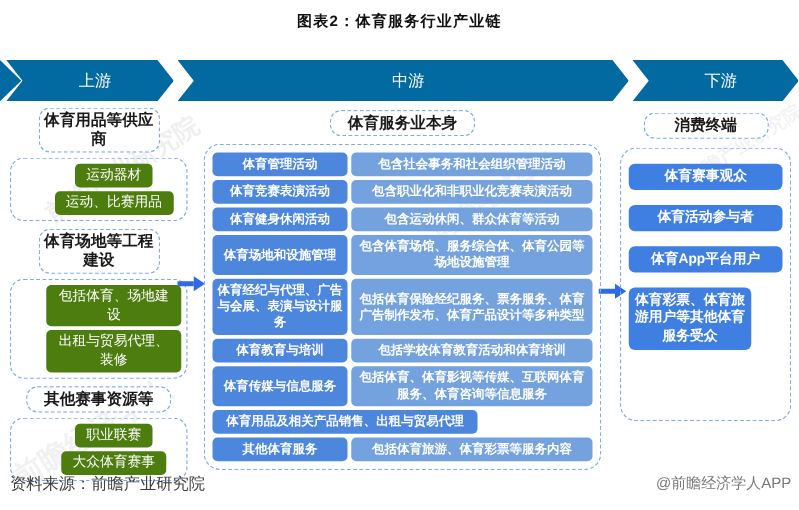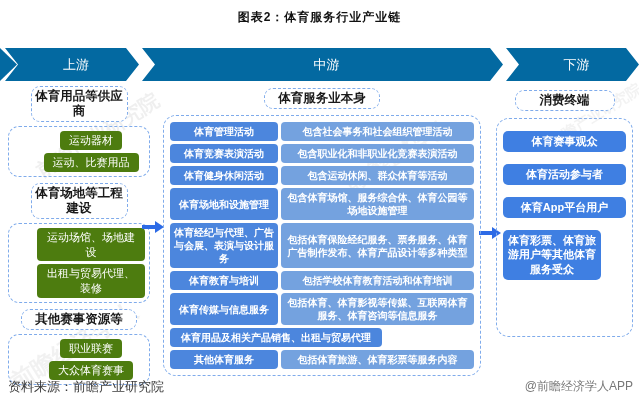--- a/index.html
+++ b/index.html
@@ -120,21 +120,21 @@
   <div class="wm wm4">前瞻产业研究院</div>
 
   <div class="col col-left">
     <div class="hbox hw">体育用品等供应商</div>
     <div class="group">
       <div class="btn">运动器材</div>
       <div class="btn">运动、比赛用品</div>
     </div>
     <div class="hbox hw mt6">体育场地等工程建设</div>
     <div class="group">
-      <div class="btn">运动场馆、场地建设</div>
+      <div class="btn">包括体育、场地建设</div>
       <div class="btn">出租与贸易代理、装修</div>
     </div>
     <div class="hbox mt6">其他赛事资源等</div>
     <div class="group">
       <div class="btn">职业联赛</div>
       <div class="btn">大众体育赛事</div>
     </div>
   </div>
 
   <div class="flow-arrow arrow-left">

